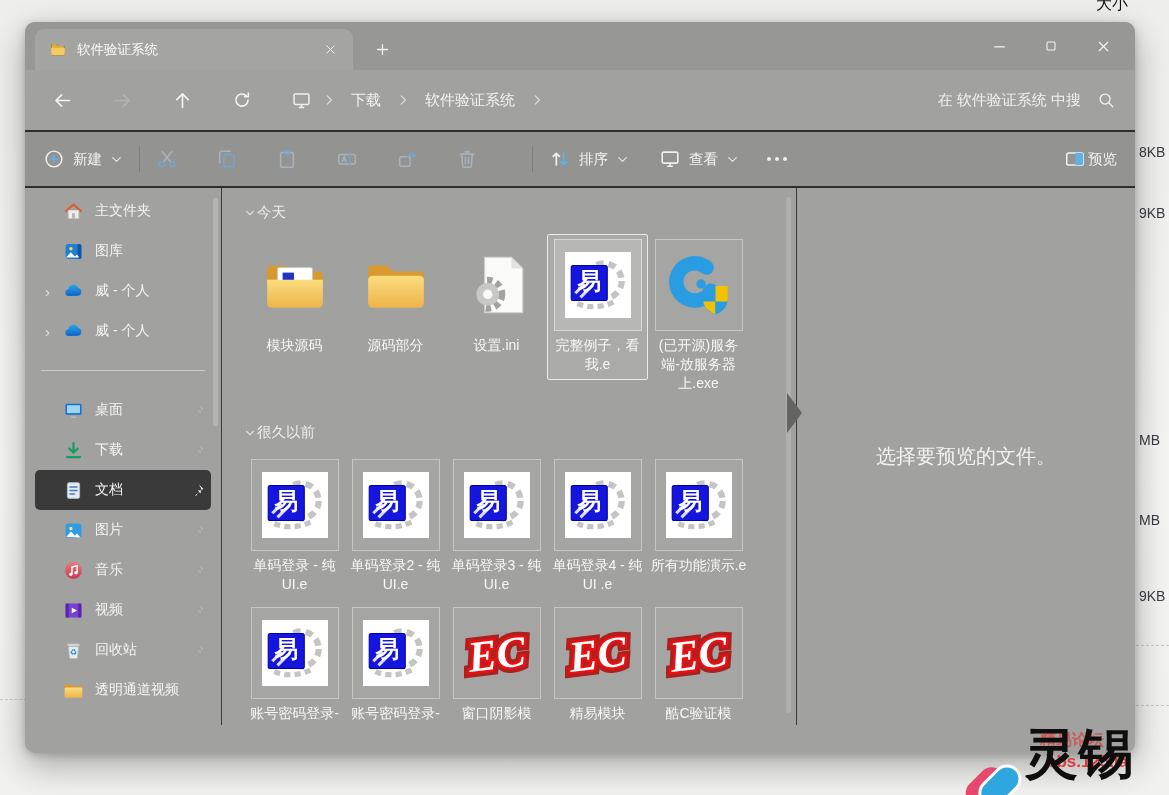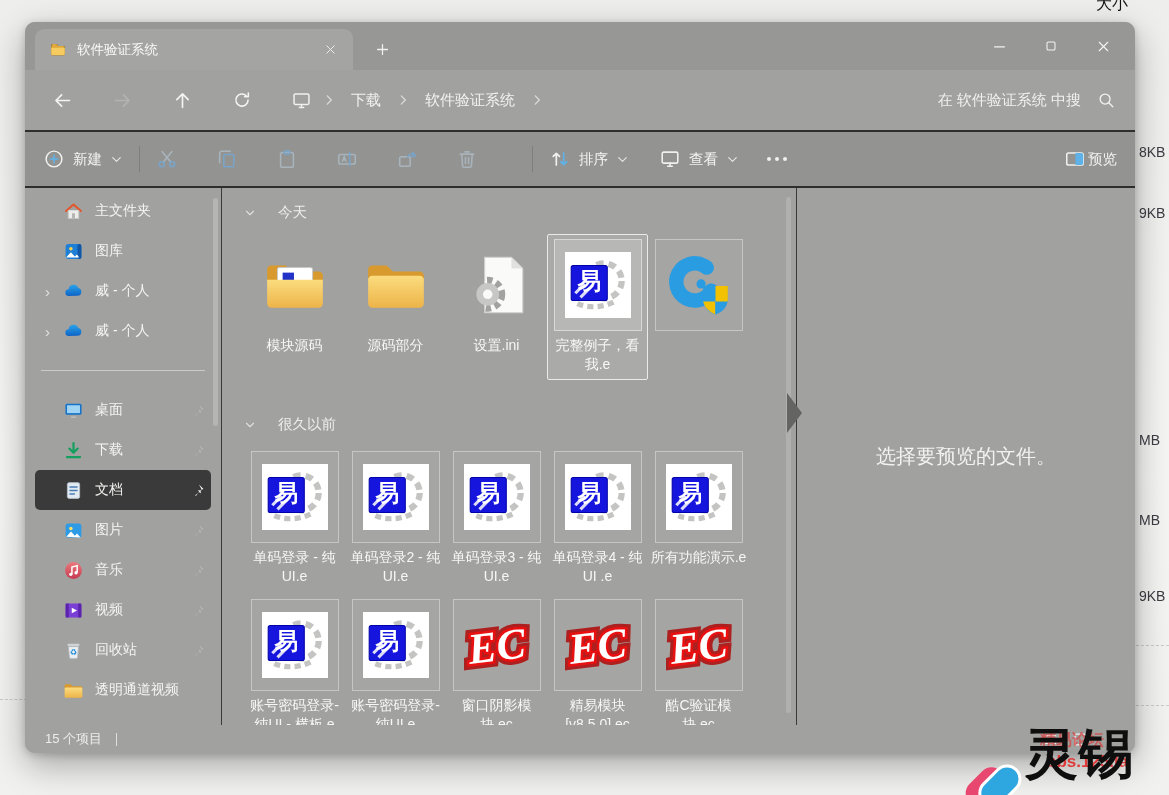--- a/index.html
+++ b/index.html
@@ -54,31 +54,31 @@
   .side-row.selected{background:#3a3a3a;align-items:center;}
   .side-chev{width:16px;color:#e2e2e0;font-size:15px;line-height:1;flex:0 0 16px;}
   .side-ic{width:21px;height:21px;margin:0 11px 0 2px;flex:0 0 auto;}
   .side-label{font-size:14px;color:#f4f4f2;white-space:nowrap;overflow:hidden;flex:1;}
   .pin{width:14px;height:14px;color:#ffffff;opacity:.22;margin-left:6px;flex:0 0 auto;}
   .side-row.selected .pin{opacity:1;}
   .side-sep{border:none;border-top:1px solid rgba(245,245,243,.5);margin:19px 16px;}
   .side-scroll{position:absolute;right:3px;top:10px;width:5px;height:228px;border-radius:3px;background:#b5b5b3;}
   
   .content{flex:1;position:relative;padding:13px 24px 0 22px;overflow:hidden;}
-  .group-header{display:flex;align-items:center;gap:22px;color:#ededeb;font-size:14.5px;margin:2px 0 12px 0;}
+  .group-header{display:flex;align-items:center;gap:1px;color:#ededeb;font-size:14.5px;margin:2px 0 12px 0;}
   .gh-chev{width:12px;height:12px;color:#e0e0de;}
   .file-grid{display:grid;grid-template-columns:repeat(5,101px);gap:2px 0;justify-items:center;align-items:start;}
   .tile{width:101px;padding:4px 1px 5px;border:1px solid transparent;border-radius:2px;}
   .icon-box{width:88px;height:92px;display:flex;align-items:center;justify-content:center;margin:0 auto 5px;border:1px solid transparent;}
   .tile.framed .icon-box{border-color:rgba(225,225,223,.55);background:rgba(255,255,255,.05);}
   .tile.selected{border-color:#eaeaea;background:rgba(255,255,255,.10);}
   .tile.selected .icon-box{border-color:#d8d8d6;background:rgba(255,255,255,.16);}
   .file-ic{width:66px;height:66px;}
   .tile-label{font-size:14px;line-height:19px;color:#f7f7f5;text-align:center;overflow-wrap:anywhere;}
-  .group2{margin-top:35px;}
+  .group2{margin-top:24px;}
   .content-scroll{position:absolute;right:5px;top:9px;bottom:12px;width:5px;border-radius:3px;background:#b0b0ae;}
   
   .preview{width:339px;flex:0 0 auto;border-left:1px solid #3a3a3a;position:relative;}
   .preview-text{position:absolute;top:255px;left:0;right:0;text-align:center;font-size:20px;color:#f2f2f0;}
   .expand-arrow{position:absolute;left:-10px;top:205px;width:0;height:0;z-index:3;
                 border-left:15px solid #646462;border-top:20px solid transparent;border-bottom:20px solid transparent;}
   
   .statusbar{position:absolute;left:0;right:0;bottom:0;height:28px;display:flex;align-items:center;
              padding:0 20px;background:#a1a19f;font-size:13px;color:#ececea;}
   .sb-sep{width:1px;height:13px;background:rgba(255,255,255,.65);margin-left:14px;}
@@ -640,20 +640,21 @@
                   </svg>
                 </div>
                 <div class="tile-label">完整例子，看我.e</div>
               </div>
               <div class="tile framed">
                 <div class="icon-box">
                   <svg class="file-ic">
                     <use href="#cloudshield" xlink:href="#cloudshield"></use>
                   </svg>
                 </div>
+                <div class="tile-label">(已开源)服务端-放服务器上.exe</div>
               </div>
             </div>
         </div>
         <div class="group group2">
           <div class="group-header">
             <svg class="gh-chev">
                 <use href="#chevdown"></use>
               </svg>
             <span>很久以前</span>
           </div>
@@ -743,32 +744,20 @@
         </div>
         <div class="content-scroll"></div>
       </div>
 
       <div class="preview">
         <div class="expand-arrow"></div>
         <div class="preview-text">选择要预览的文件。</div>
       </div>
     </div>
 
-    <div class="statusbar">
-      <span>15 个项目</span>
-      <span class="sb-sep"></span>
-      <div class="sb-icons">
-        <svg class="sb-ic">
-            <use href="#view-details"></use>
-          </svg>
-        <svg class="sb-ic">
-            <use href="#view-thumb"></use>
-          </svg>
-      </div>
-    </div>
   </div>
 
   <div class="wm1">精易论坛</div>
   <div class="wm2">bbs.125.la</div>
   <div class="logo">
     <svg class="logo-ic">
         <use href="#logo-mark"></use>
       </svg>
     <span class="logo-text">灵锡网</span>
   </div>

